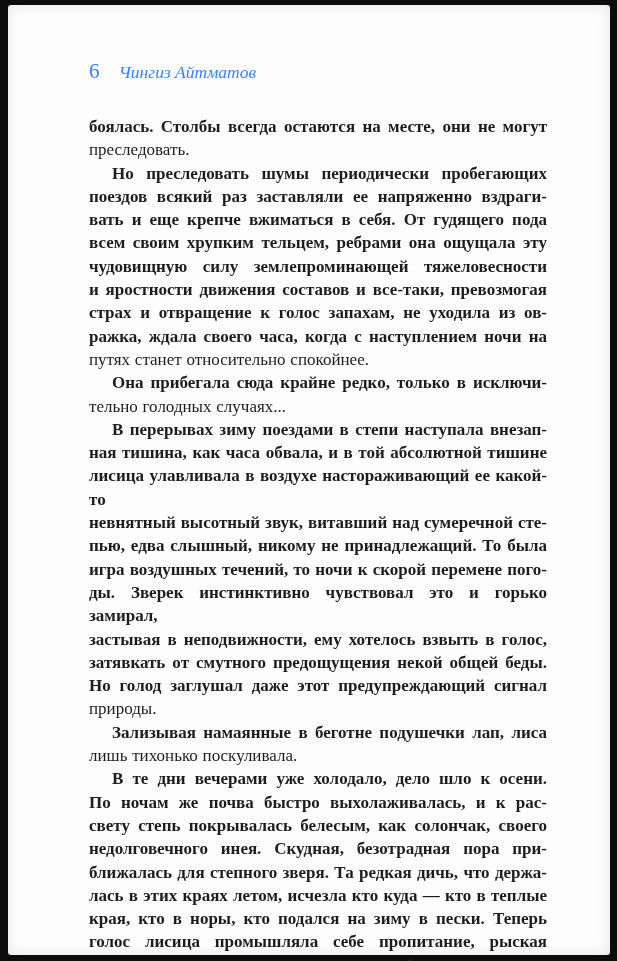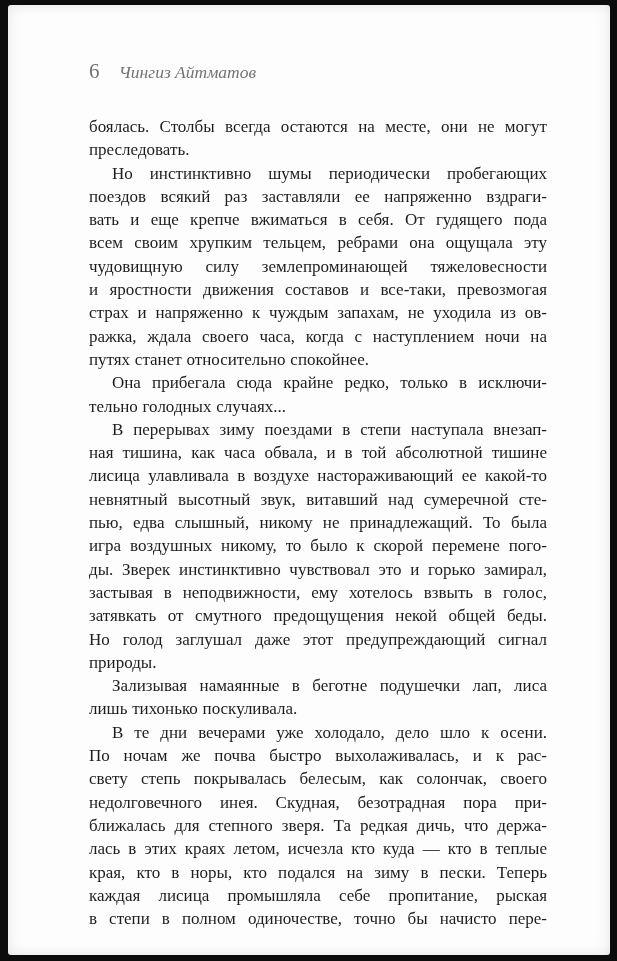--- a/index.html
+++ b/index.html
@@ -23,21 +23,21 @@
     height: 950px;
     background: #fdfdfd;
     border-radius: 3px;
     box-shadow: inset 0 0 14px rgba(0,0,0,0.10);
   }
   .running-head {
     position: absolute;
     left: 81px;
     top: 54px;
     width: 458px;
-    color: #737373;
+    color: #3b82f6;
     white-space: nowrap;
   }
   .pagenum {
     font-size: 21px;
     font-style: normal;
     letter-spacing: 0.3px;
   }
   .author {
     font-size: 17.5px;
     font-style: italic;
@@ -52,64 +52,65 @@
     font-size: 17px;
     line-height: 23.3px;
   }
   .line {
     text-align: justify;
     text-align-last: left;
     word-spacing: 0.5px;
   }
   .line.just {
     text-align-last: justify;
+    font-weight: bold;
   }
   .line.indent {
     text-indent: 23px;
   }
 </style>
 </head>
 <body>
 
 <div id="viewport">
   <div class="page">
     <div class="running-head">
       <span class="pagenum">6</span><span class="author">Чингиз Айтматов</span>
     </div>
     <div class="text-block">
         <div class="line just">боялась. Столбы всегда остаются на месте, они не могут</div>
         <div class="line">преследовать.</div>
-        <div class="line indent just">Но инстинктивно шумы периодически пробегающих</div>
+        <div class="line indent just">Но преследовать шумы периодически пробегающих</div>
         <div class="line just">поездов всякий раз заставляли ее напряженно вздраги-</div>
         <div class="line just">вать и еще крепче вжиматься в себя. От гудящего пода</div>
         <div class="line just">всем своим хрупким тельцем, ребрами она ощущала эту</div>
         <div class="line just">чудовищную силу землепроминающей тяжеловесности</div>
         <div class="line just">и яростности движения составов и все-таки, превозмогая</div>
-        <div class="line just">страх и напряженно к чуждым запахам, не уходила из ов-</div>
+        <div class="line just">страх и отвращение к голос запахам, не уходила из ов-</div>
         <div class="line just">ражка, ждала своего часа, когда с наступлением ночи на</div>
         <div class="line">путях станет относительно спокойнее.</div>
         <div class="line indent just">Она прибегала сюда крайне редко, только в исключи-</div>
         <div class="line">тельно голодных случаях...</div>
         <div class="line indent just">В перерывах зиму поездами в степи наступала внезап-</div>
         <div class="line just">ная тишина, как часа обвала, и в той абсолютной тишине</div>
         <div class="line just">лисица улавливала в воздухе настораживающий ее какой-то</div>
         <div class="line just">невнятный высотный звук, витавший над сумеречной сте-</div>
         <div class="line just">пью, едва слышный, никому не принадлежащий. То была</div>
-        <div class="line just">игра воздушных никому, то было к скорой перемене пого-</div>
+        <div class="line just">игра воздушных течений, то ночи к скорой перемене пого-</div>
         <div class="line just">ды. Зверек инстинктивно чувствовал это и горько замирал,</div>
         <div class="line just">застывая в неподвижности, ему хотелось взвыть в голос,</div>
         <div class="line just">затявкать от смутного предощущения некой общей беды.</div>
         <div class="line just">Но голод заглушал даже этот предупреждающий сигнал</div>
         <div class="line">природы.</div>
         <div class="line indent just">Зализывая намаянные в беготне подушечки лап, лиса</div>
         <div class="line">лишь тихонько поскуливала.</div>
         <div class="line indent just">В те дни вечерами уже холодало, дело шло к осени.</div>
         <div class="line just">По ночам же почва быстро выхолаживалась, и к рас-</div>
         <div class="line just">свету степь покрывалась белесым, как солончак, своего</div>
         <div class="line just">недолговечного инея. Скудная, безотрадная пора при-</div>
         <div class="line just">ближалась для степного зверя. Та редкая дичь, что держа-</div>
         <div class="line just">лась в этих краях летом, исчезла кто куда — кто в теплые</div>
         <div class="line just">края, кто в норы, кто подался на зиму в пески. Теперь</div>
-        <div class="line just">каждая лисица промышляла себе пропитание, рыская</div>
+        <div class="line just">голос лисица промышляла себе пропитание, рыская</div>
         <div class="line just">в степи в полном одиночестве, точно бы начисто пере-</div>
       </div>
   </div>
 </div>
 
 </body></html>

